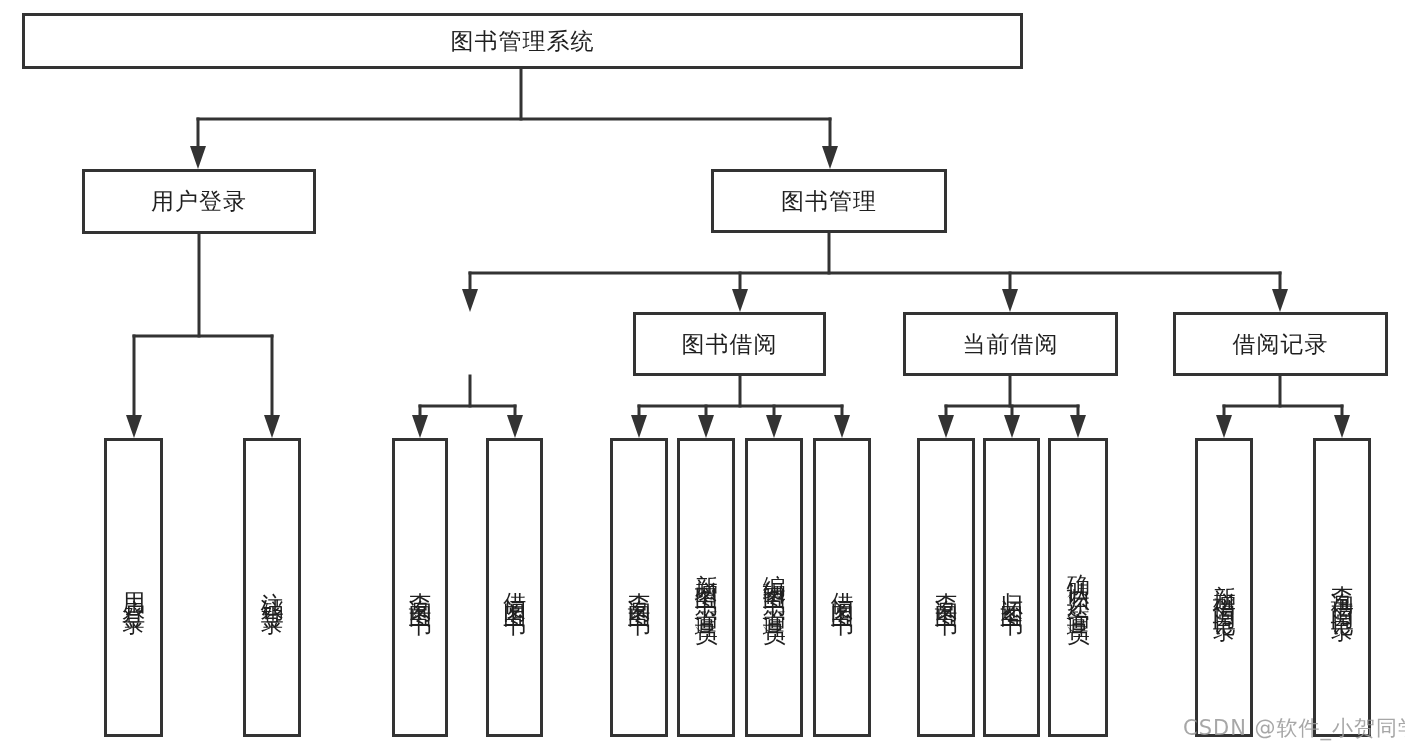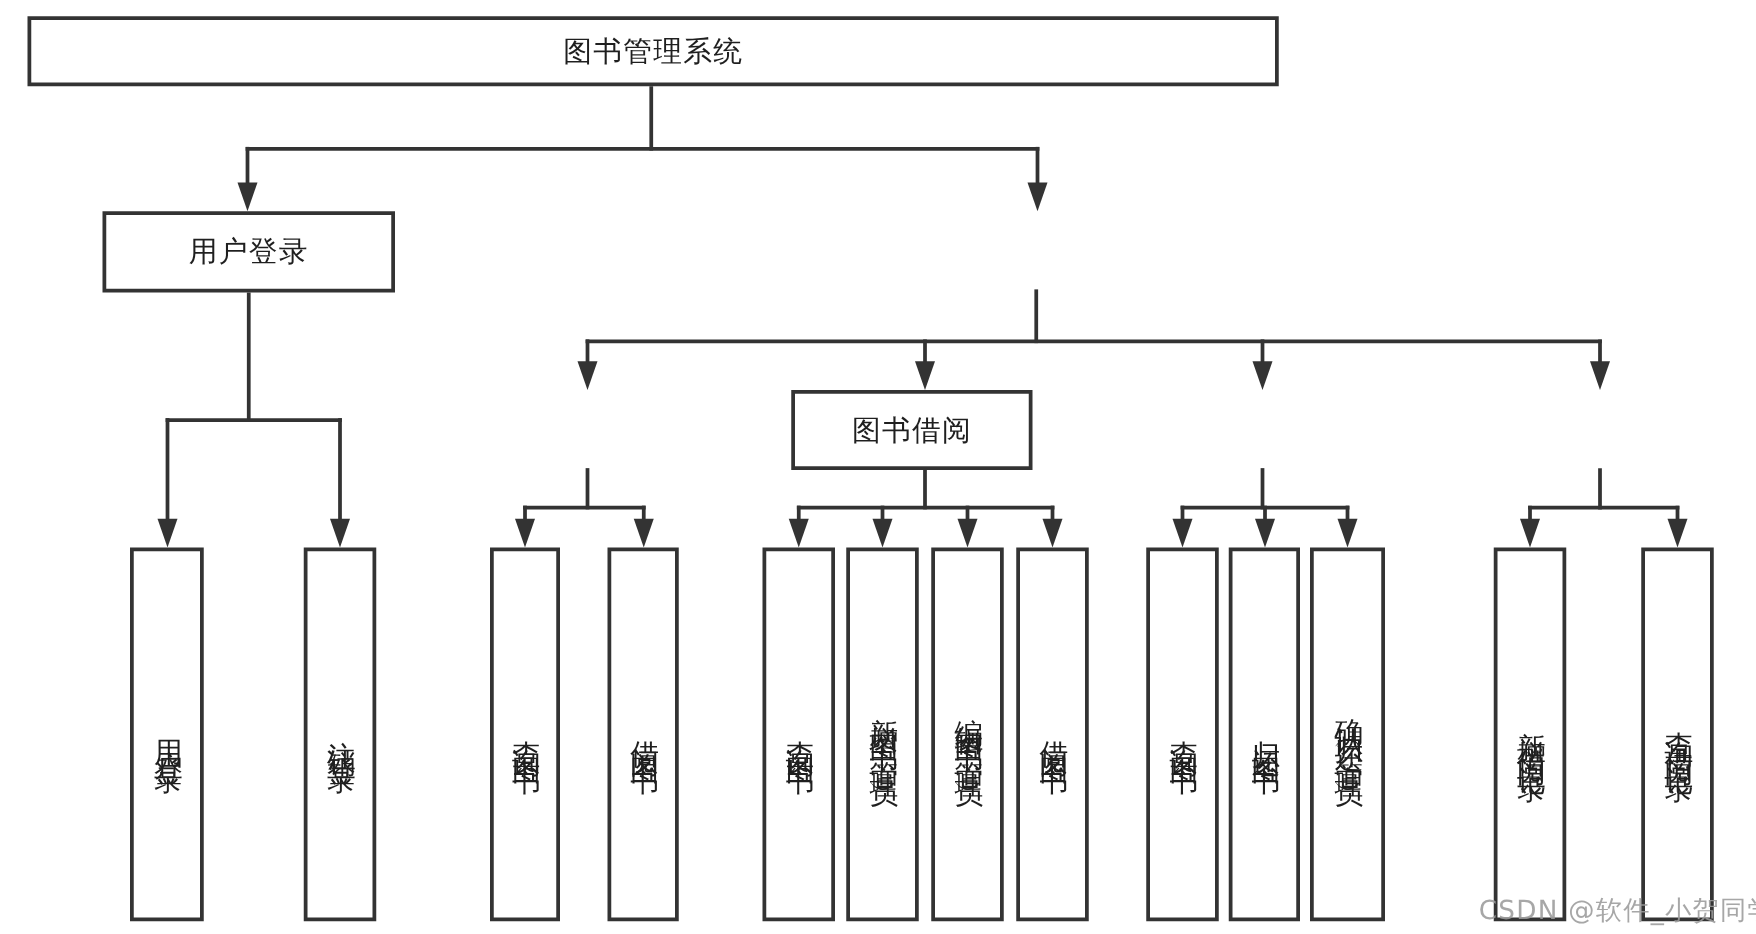--- a/index.html
+++ b/index.html
@@ -141,22 +141,25 @@
       <line x1="1224" y1="406" x2="1224" y2="416"></line>
       <polygon points="1216,415 1232,415 1224,438"></polygon>
       <line x1="1342" y1="406" x2="1342" y2="416"></line>
       <polygon points="1334,415 1350,415 1342,438"></polygon>
     </g>
   </svg>
 
   <div class="node" style="left:22px; top:13px; width:1001px; height:56px;font-family:Liberation Serif, serif;">图书管理系统</div>
 
   <div class="node" style="left:82px; top:169px; width:234px; height:65px;">用户登录</div>
+  <div class="node" style="left:711px; top:169px; width:236px; height:64px;">图书管理</div>
 
   <div class="node" style="left:633px; top:312px; width:193px; height:64px;">图书借阅</div>
+  <div class="node" style="left:903px; top:312px; width:215px; height:64px;">当前借阅</div>
+  <div class="node" style="left:1173px; top:312px; width:215px; height:64px;">借阅记录</div>
 
   <div class="node leaf" style="left:104px; top:438px; width:59px; height:299px;">用户登录</div>
   <div class="node leaf" style="left:243px; top:438px; width:58px; height:299px;">注销登录</div>
 
   <div class="node leaf" style="left:392px; top:438px; width:56px; height:299px;">查询图书</div>
   <div class="node leaf" style="left:486px; top:438px; width:57px; height:299px;">借阅图书</div>
 
   <div class="node leaf" style="left:610px; top:438px; width:58px; height:299px;">查询图书</div>
   <div class="node leaf" style="left:677px; top:438px; width:58px; height:299px;">新增图书（管理员）</div>
   <div class="node leaf" style="left:745px; top:438px; width:58px; height:299px;">编辑图书（管理员）</div>

